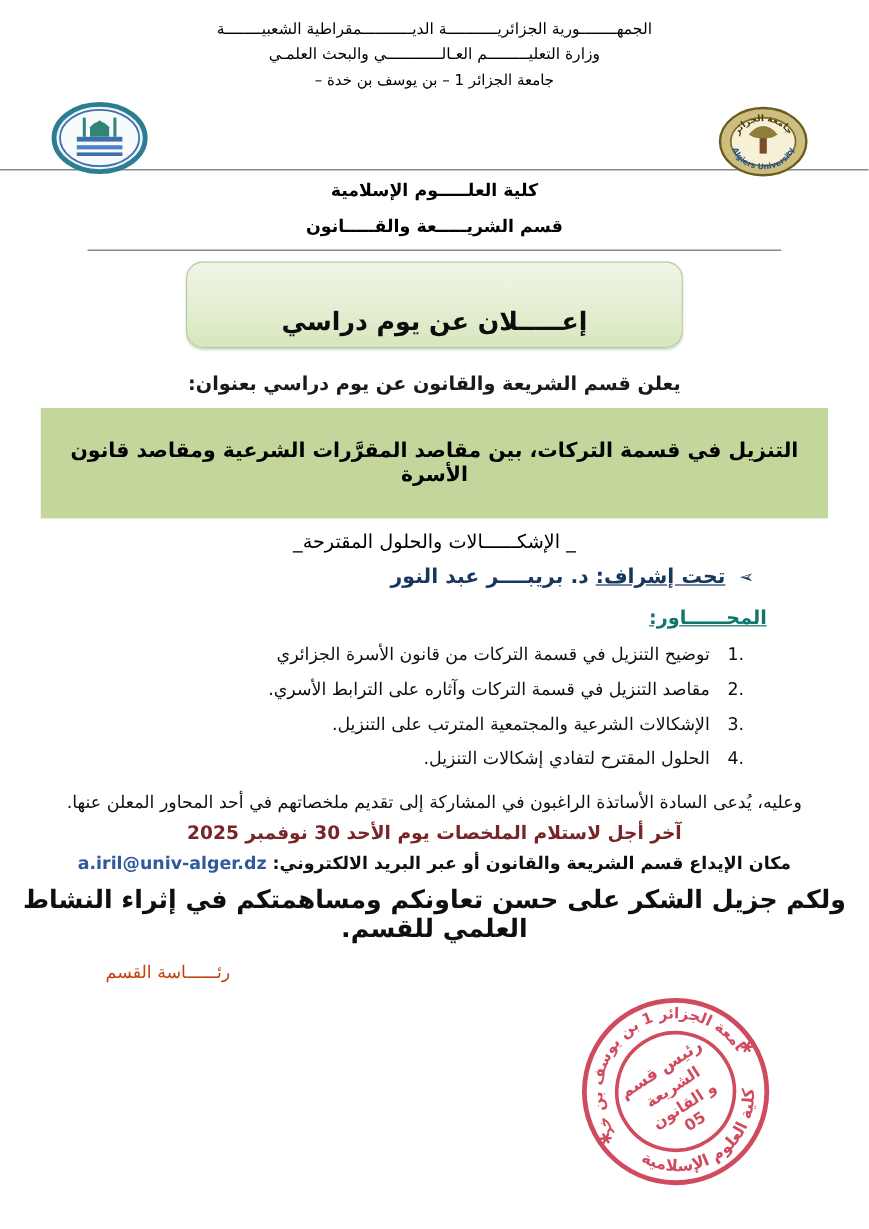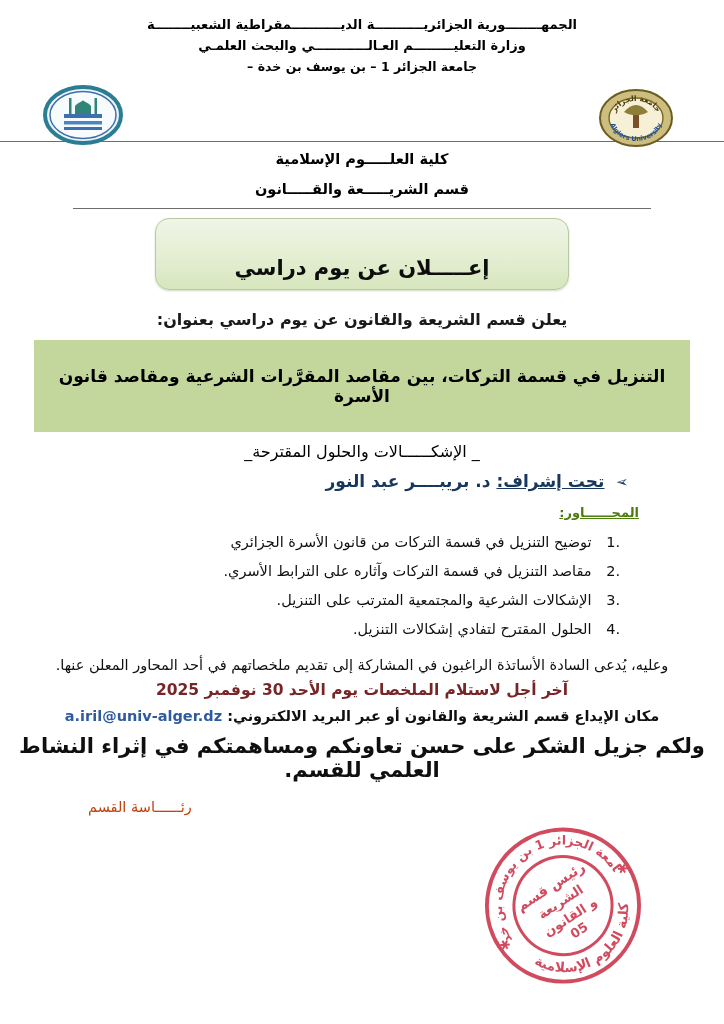--- a/index.html
+++ b/index.html
@@ -12,21 +12,21 @@
     position: relative;
     width: 724px;
     height: 1024px;
     margin: 0 auto;
     background: #ffffff;
     overflow: hidden;
     direction: rtl;
   }
   
   .header-text { padding-top: 14px; text-align: center; }
-  .header-line { font-weight: bold; font-size: 13px; line-height: 21px; color: #000; }
+  .header-line { font-weight: normal; font-size: 13px; line-height: 21px; color: #000; }
   .header-line.small { font-size: 12.5px; }
   .logo { position: absolute; }
   .logo-left { left: 42px; top: 84px; }
   .logo-right { right: 50px; top: 88px; }
   .rule-full { border: none; border-top: 1.5px solid #6d6d6d; margin-top: 64px; width: 100%; }
   .rule-short { border: none; border-top: 1.2px solid #6d6d6d; width: 578px; margin: 6px auto 0 auto; }
   .org-line { text-align: center; font-weight: bold; font-size: 14.5px; line-height: 26px; margin-top: 4px; color: #000; }
   
   .banner {
     width: 414px; height: 72px;
@@ -52,22 +52,22 @@
   .subtitle { text-align: center; margin-top: 10px; font-weight: normal; font-size: 16px; color: #000; }
   .supervision {
     margin-top: 10px; margin-left: 0;
     text-align: right; padding-right: 95px;
     color: #17375d; font-weight: bold; font-size: 17px;
   }
   .supervision .arrow { display: inline-block; transform: scaleX(-1); font-size: 15px; margin-left: 6px; color: #17375d; }
   .supervision .sup-label { text-decoration: underline; }
   .axes-title {
     margin-top: 14px; padding-right: 85px;
-    font-weight: bold; font-size: 13px;
-    text-decoration: underline; color: #4d7c0f;
+    font-weight: bold; font-size: 16px;
+    text-decoration: underline; color: #0f766e;
   }
   .axes-list { margin-top: 8px; padding-right: 104px; }
   .axes-item { font-size: 14.5px; line-height: 29px; color: #0f0f0f; }
   .axes-item .num { direction: ltr; unicode-bidi: embed; display: inline-block; margin-left: 10px; }
   .invite { margin: 13px 40px 0 40px; text-align: center; font-size: 14.5px; color: #0f0f0f; }
   .deadline { margin-top: 8px; text-align: center; font-weight: bold; font-size: 15.5px; color: #772527; }
   .submission { margin-top: 9px; text-align: center; font-weight: bold; font-size: 14.5px; color: #0f0f0f; }
   .submission .email { color: #2e5b9e; direction: ltr; unicode-bidi: embed; font-weight: bold; }
   .thanks { margin-top: 10px; text-align: center; font-weight: bold; font-size: 21px; color: #0f0f0f; }
   .signature { margin-top: 17px; text-align: left; padding-left: 88px; font-weight: normal; font-size: 14.5px; color: #c2410c; }

